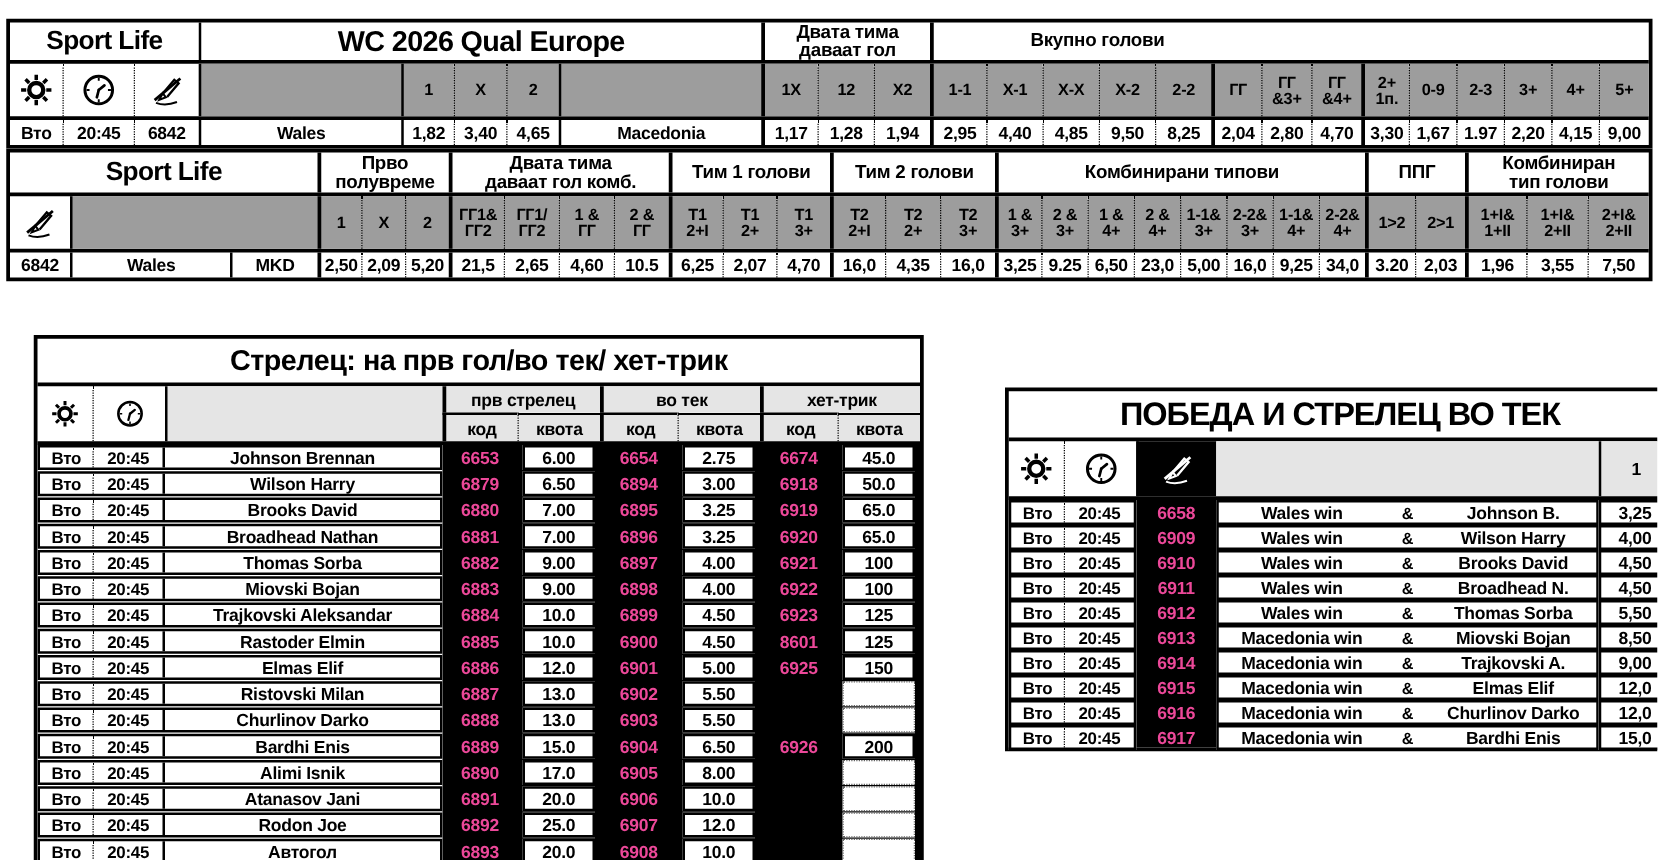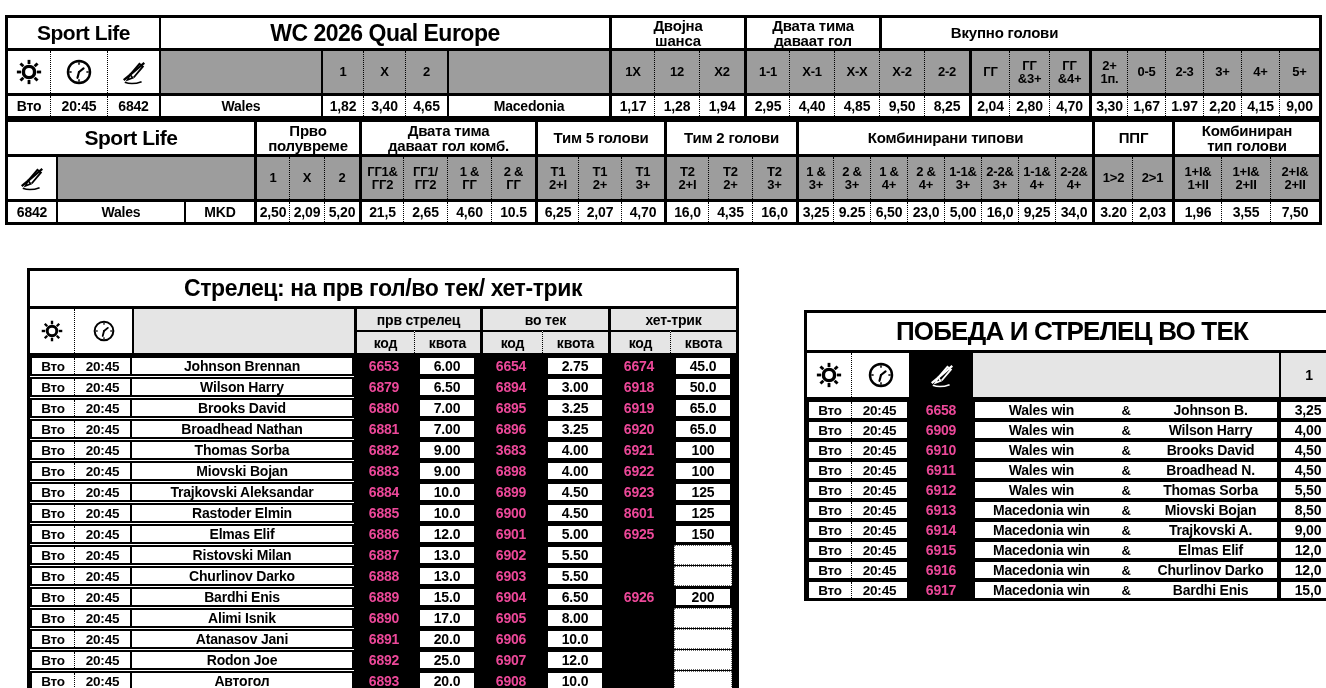--- a/index.html
+++ b/index.html
@@ -71,22 +71,20 @@
 </style>
 </head>
 <body>
 
 <div id="page">
 
   <div class="tbl" id="tableA">
     <div class="row rowA hA1">
       <div class="c sp3 brand">Sport Life</div>
       <div class="c sp5 comp sl">WC 2026 Qual Europe</div>
-      <div class="c sp3 gh tl">Двојна
-шанса</div>
       <div class="c sp3 gh tl">Двата тима
 даваат гол</div>
       <div class="c sp6 gh tl">Вкупно голови</div>
     </div>
     <div class="row rowA hA2">
       <div class="c">
           <svg class="ic" viewBox="0 0 24 24">
             <circle cx="12" cy="12" r="5.2" fill="none" stroke="currentColor" stroke-width="3.2"></circle>
             <g stroke="currentColor" stroke-width="2.6">
               <line x1="12" y1="0.8" x2="12" y2="4.6"></line>
@@ -136,21 +134,21 @@
       <div class="c g lb dl">X-X</div>
       <div class="c g lb dl">X-2</div>
       <div class="c g lb dl">2-2</div>
       <div class="c g lb tl">ГГ</div>
       <div class="c g lb dl">ГГ
 &amp;3+</div>
       <div class="c g lb dl">ГГ
 &amp;4+</div>
       <div class="c g lb tl">2+
 1п.</div>
-      <div class="c g lb dl">0-5</div>
+      <div class="c g lb dl">0-9</div>
       <div class="c g lb dl">2-3</div>
       <div class="c g lb dl">3+</div>
       <div class="c g lb dl">4+</div>
       <div class="c g lb dl">5+</div>
     </div>
     <div class="row rowA hA3">
       <div class="c od">Вто</div>
       <div class="c od dl">20:45</div>
       <div class="c od dl">6842</div>
       <div class="c nm sl">Wales</div>
@@ -178,21 +176,21 @@
     </div>
   </div>
 
   <div class="tbl" id="tableB">
     <div class="row rowB hB1">
       <div class="c sp3 brand">Sport Life</div>
       <div class="c sp3 gh tl">Прво
 полувреме</div>
       <div class="c sp4 gh tl">Двата тима
 даваат гол комб.</div>
-      <div class="c sp3 gh tl">Тим 5 голови</div>
+      <div class="c sp3 gh tl">Тим 1 голови</div>
       <div class="c sp3 gh tl">Тим 2 голови</div>
       <div class="c sp8 gh tl">Комбинирани типови</div>
       <div class="c sp2 gh tl">ППГ</div>
       <div class="c sp3 gh tl">Комбиниран
 тип голови</div>
     </div>
     <div class="row rowB hB2">
       <div class="c">
           <svg class="ic" viewBox="0 0 24 24" fill="none" stroke="currentColor">
             <path d="M8.5 14.5 L17 4.5 l3.2 2.6 -8.5 10" stroke-width="1.7"></path>
@@ -408,21 +406,21 @@
         <div class="sc-row">
         <div class="lbox lbox3">
           <div class="c">Вто</div>
           <div class="c t">20:45</div>
           <div class="c n">Thomas Sorba</div>
         </div>
         <div class="c kc">6882</div>
         <div class="qwrap">
             <div class="qbox">9.00</div>
           </div>
-        <div class="c kc">3683</div>
+        <div class="c kc">6897</div>
         <div class="qwrap">
             <div class="qbox">4.00</div>
           </div>
         <div class="c kc">6921</div>
         <div class="qwrap">
             <div class="qbox">100</div>
           </div>
       </div>
         <div class="sc-row">
         <div class="lbox lbox3">

